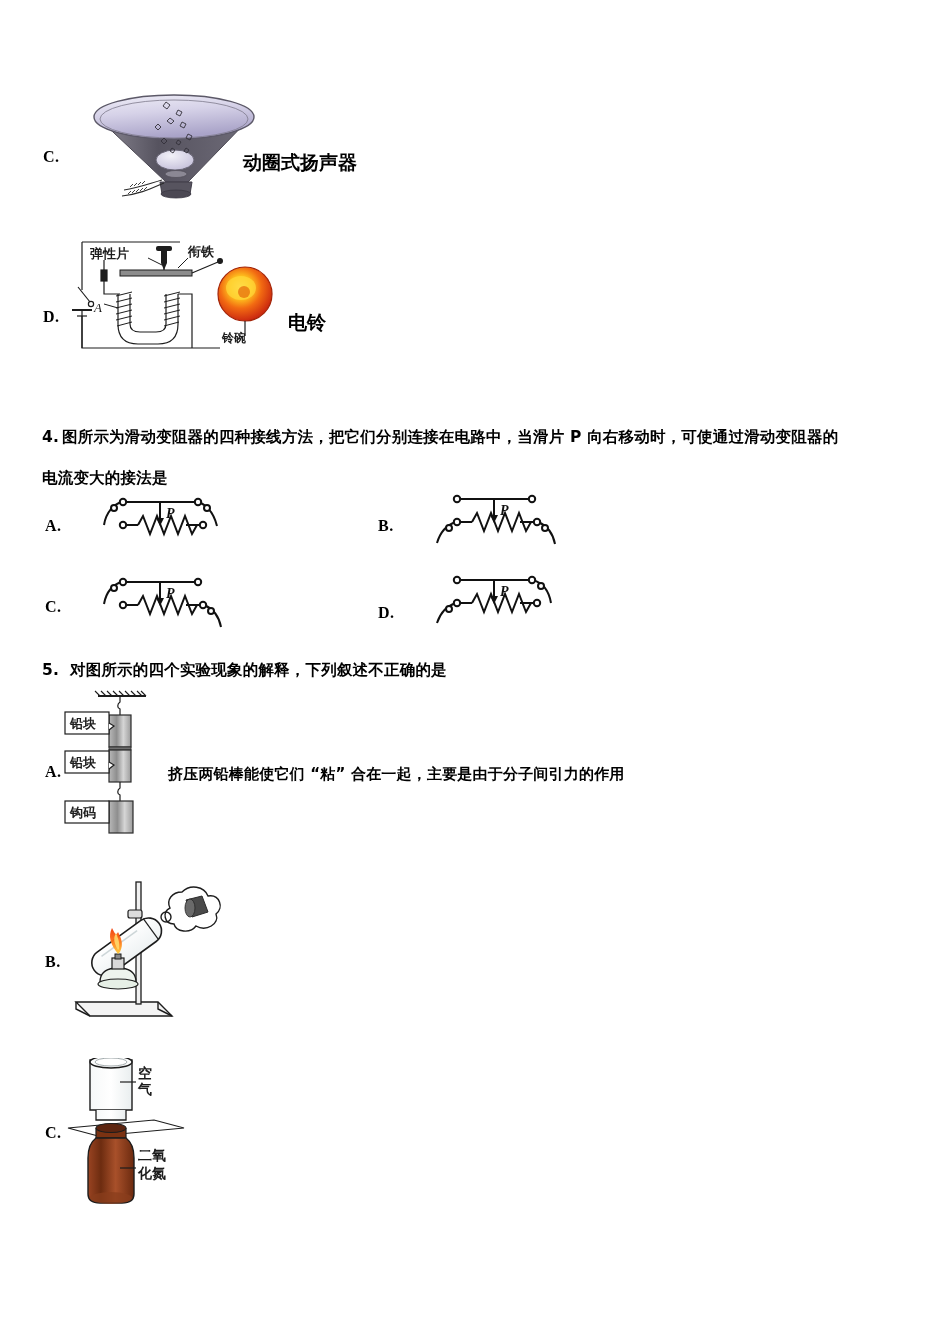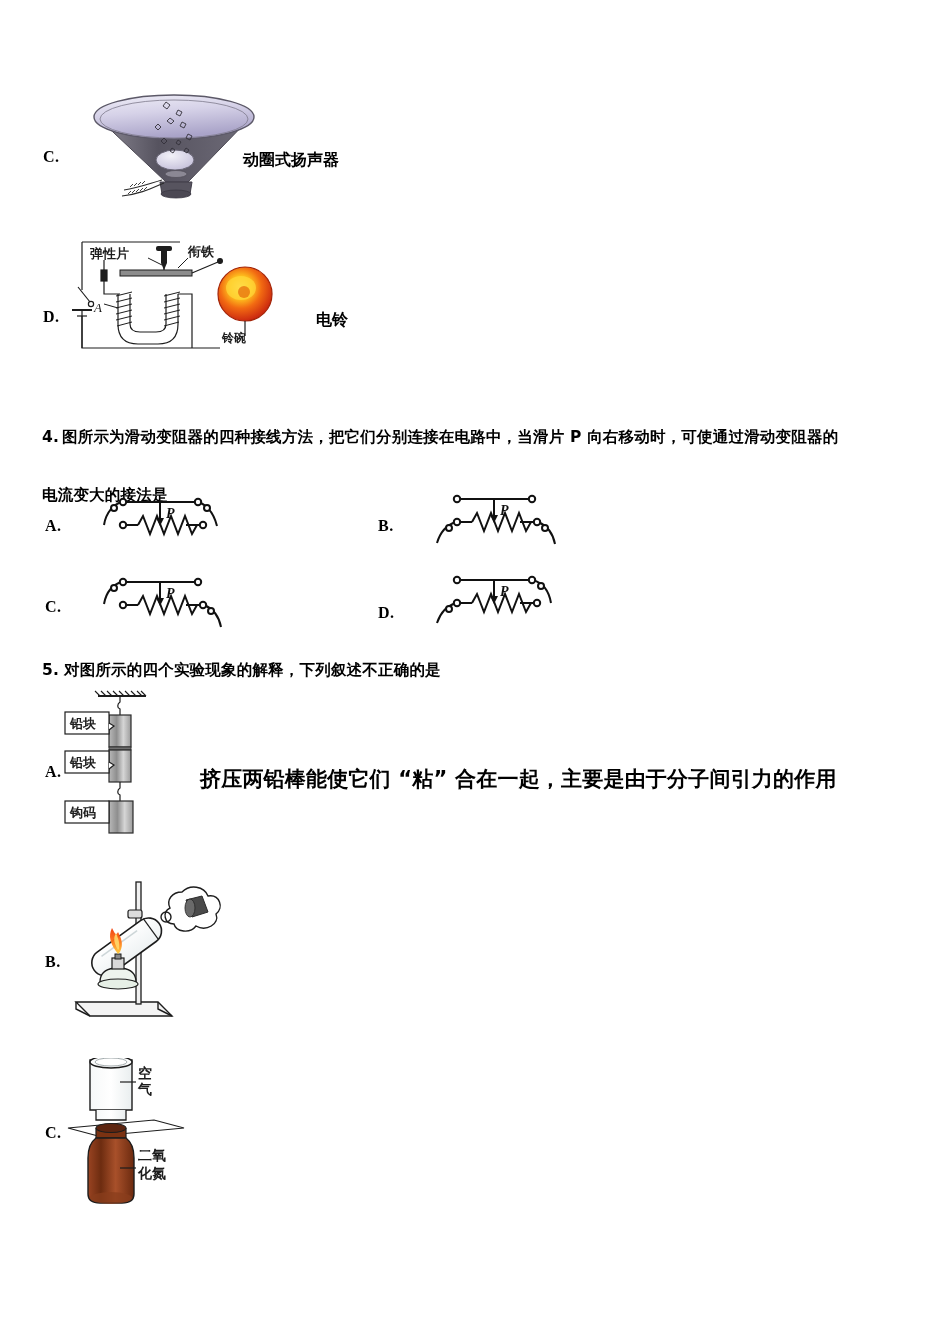--- a/index.html
+++ b/index.html
@@ -34,37 +34,36 @@
     font-weight: bold;
     font-size: 15.5px;
     line-height: 34px;
     white-space: nowrap;
     letter-spacing: 0.2px;
   }
   .opt-text {
     position: absolute;
     font-family: "DejaVu Sans", "Liberation Sans", sans-serif;
     font-weight: bold;
-    font-size: 21px;
+    font-size: 15px;
     white-space: nowrap;
     letter-spacing: 0.2px;
-    margin-left: 32px;
   }
   .fig {
     position: absolute;
   }
   .cn-label {
     font-family: "DejaVu Sans", "Liberation Sans", sans-serif;
     font-weight: bold;
   }
   .inline-label {
     position: absolute;
     font-family: "DejaVu Sans", "Liberation Sans", sans-serif;
     font-weight: bold;
-    font-size: 16px;
+    font-size: 19px;
     white-space: nowrap;
   }
 </style>
 </head>
 <body>
 
 <div class="page">
 
   <div class="opt-letter" style="left:43px; top:148px;">C.</div>
 
@@ -184,25 +183,25 @@
       <path d="M128 26 L118 36"></path>
       <path d="M44 72 L58 76"></path>
     </g>
 
     <text class="cn-label" x="30" y="26" font-size="13" fill="#1d1d1d">弹性片</text>
     <text class="cn-label" x="128" y="24" font-size="13" fill="#1d1d1d">衔铁</text>
     <text x="34" y="80" font-size="13" font-family="Liberation Serif, serif" font-style="italic" fill="#1d1d1d">A</text>
     <text class="cn-label" x="162" y="110" font-size="12" fill="#1d1d1d">铃碗</text>
   </svg>
 
-  <div class="inline-label" style="left:288px; top:310px;margin-left:28px;">电铃</div>
+  <div class="inline-label" style="left:288px; top:310px;">电铃</div>
 
   <div class="q-text" style="left:42px; top:420px;">4.</div>
   <div class="q-text" style="left:62px; top:420px;text-align:center;">图所示为滑动变阻器的四种接线方法，把它们分别连接在电路中，当滑片 P 向右移动时，可使通过滑动变阻器的</div>
-  <div class="q-text" style="left:42px; top:478px;">电流变大的接法是</div>
+  <div class="q-text" style="left:42px; top:461px;">电流变大的接法是</div>
 
   <div class="opt-letter" style="left:45px; top:517px;">A.</div>
   <svg class="fig" style="left:78px; top:492px;" width="165" height="60" viewBox="0 0 165 60">
     <g stroke="#111111" stroke-width="2" fill="none">
       <path d="M45 10 L120 10"></path>
       <path d="M82 10 L82 32"></path>
       <path d="M45 33 L60 33 M108 33 L125 33"></path>
       <path d="M60 33 l5 -9 l7 18 l7 -18 l7 18 l7 -18 l7 18 l7 -18 l7 18 l5 -9"></path>
       <path d="M44 10 C36 12 28 20 26 33"></path>
       <path d="M121 10 C130 14 136 22 139 34"></path>
@@ -287,21 +286,21 @@
       <circle cx="120" cy="10" r="3.2"></circle>
       <circle cx="45" cy="33" r="3.2"></circle>
       <circle cx="125" cy="33" r="3.2"></circle>
       <circle cx="129" cy="16" r="3"></circle>
       <circle cx="37" cy="39" r="3"></circle>
     </g>
     <text x="88" y="26" font-size="14" font-family="Liberation Serif, serif" font-style="italic" font-weight="bold" fill="#111111">P</text>
   </svg>
 
   <div class="q-text" style="left:42px; top:653px;">5.</div>
-  <div class="q-text" style="left:64px; top:653px;">对图所示的四个实验现象的解释，下列叙述不正确的是</div>
+  <div class="q-text" style="left:70px; top:653px;">对图所示的四个实验现象的解释，下列叙述不正确的是</div>
 
   <div class="opt-letter" style="left:45px; top:763px;">A.</div>
 
   <svg class="fig" style="left:62px; top:688px;" width="110" height="150" viewBox="0 0 110 150">
     <defs>
       <linearGradient id="leadGrad" x1="0" y1="0" x2="1" y2="0">
         <stop offset="0%" stop-color="#b9b9b9"></stop>
         <stop offset="35%" stop-color="#8e8e8e"></stop>
         <stop offset="65%" stop-color="#d6d6d6"></stop>
         <stop offset="100%" stop-color="#9c9c9c"></stop>

